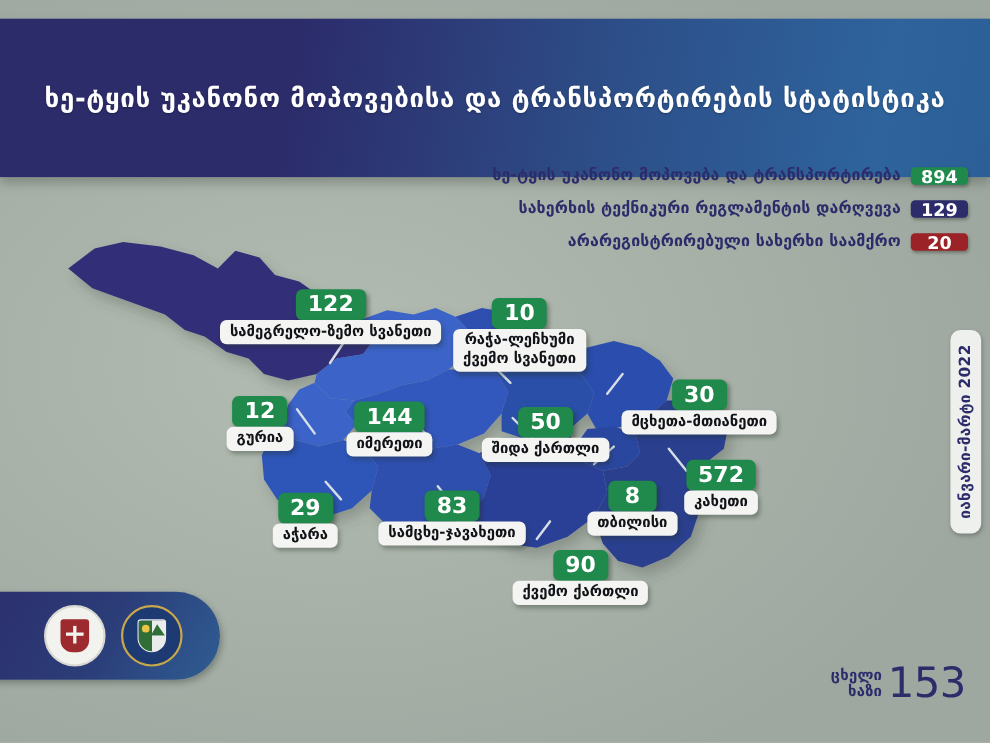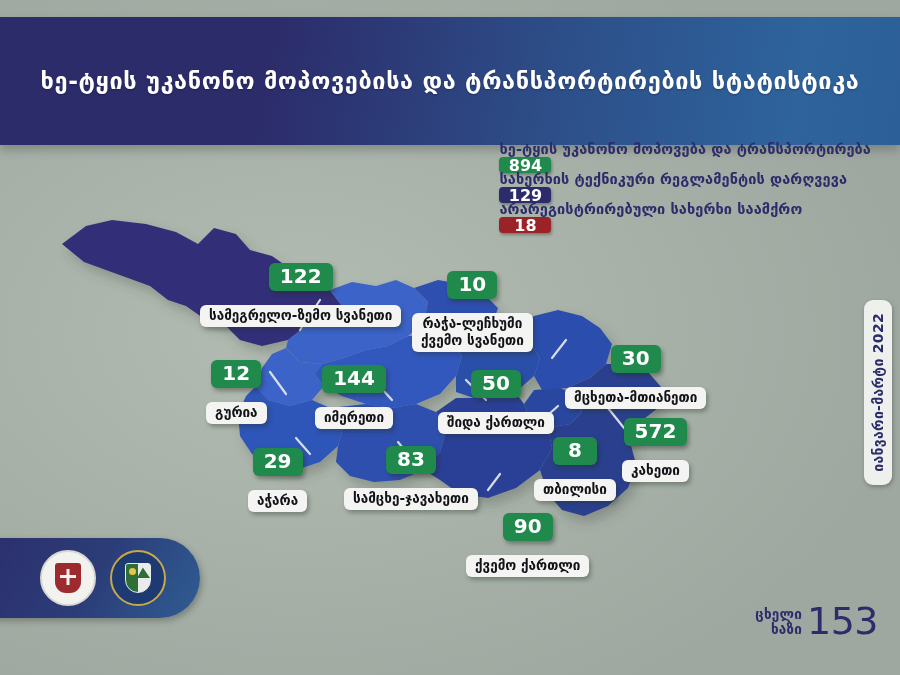--- a/index.html
+++ b/index.html
@@ -9,36 +9,36 @@
     background:#aab4ab;
     position:relative;
   }
   #stage { position:absolute; inset:0; width:900px; height:675px; overflow:hidden;
            background:
              radial-gradient(ellipse 620px 420px at 300px 330px, #b3bcb2 0%, #a7b1a8 55%, #9ea8a0 100%);
   }
 
   
   .header {
-    position:absolute; left:0; top:17px; width:900px; height:128px;
+    position:absolute; left:0; top:17px; width:900px; height:144px;
     background:linear-gradient(100deg,#2c2c6b 0%,#2c2c6b 30%,#2d4f89 62%,#2e639c 88%,#2c5f98 100%);
     display:flex; align-items:center; justify-content:center;
     box-shadow:0 5px 9px rgba(60,70,60,.35);
     z-index:5;
   }
   .header-title {
     color:#ffffff; font-size:23.5px; font-weight:bold; letter-spacing:.6px;
     white-space:nowrap; text-shadow:0 1px 2px rgba(0,0,0,.3);
   }
 
   
   .legend { position:absolute; right:20px; top:147px; z-index:6; }
   .legend-row {
-    display:flex; align-items:flex-start; justify-content:flex-end;
-    margin-bottom:4px; height:26px;flex-direction:column;
+    display:flex; align-items:center; justify-content:flex-end;
+    margin-bottom:4px; height:26px;
   }
   .legend-label {
     color:#2c2c6b; font-size:14.5px; font-weight:bold;
     margin-right:9px; white-space:nowrap; letter-spacing:.1px;
   }
   .legend-badge {
     min-width:52px; height:16px; border-radius:4px;
     color:#fff; font-size:16px; font-weight:bold;
     display:flex; align-items:center; justify-content:center;
     box-shadow:1px 2px 3px rgba(40,50,40,.4);
@@ -63,21 +63,21 @@
 
   
   .pin { position:absolute; z-index:7; display:flex; flex-direction:column; align-items:center; }
   .pin .num {
     background:#1f8a4c; color:#ffffff; font-weight:bold; font-size:20px;
     border-radius:6px; padding:2px 11px 3px; line-height:1.15;
     box-shadow:2px 3px 4px rgba(35,45,35,.42);
     min-width:44px; text-align:center;
   }
   .pin .nm {
-    margin-top:14px; background:#f4f5f2; color:#111318;
+    margin-top:0; background:#f4f5f2; color:#111318;
     font-weight:bold; font-size:13.5px; border-radius:6px;
     padding:2px 9px 3px; line-height:1.25; text-align:center;
     box-shadow:2px 3px 4px rgba(35,45,35,.35); white-space:pre-line;
   }
 
   
   .logo-plate {
     position:absolute; left:-38px; top:538px; width:238px; height:80px;
     background:linear-gradient(120deg,#2c2c6b 0%,#2b3d78 55%,#2f5d93 100%);
     border-radius:0 44px 44px 0; z-index:8;
@@ -188,21 +188,21 @@
     <div class="legend-row">
       <div class="legend-label">ხე-ტყის უკანონო მოპოვება და ტრანსპორტირება</div>
       <div class="legend-badge" style="background:#1f8a4c">894</div>
     </div>
     <div class="legend-row">
       <div class="legend-label">სახერხის ტექნიკური რეგლამენტის დარღვევა</div>
       <div class="legend-badge" style="background:#2c2c6b">129</div>
     </div>
     <div class="legend-row">
       <div class="legend-label">არარეგისტრირებული სახერხი საამქრო</div>
-      <div class="legend-badge" style="background:#9b2226">18</div>
+      <div class="legend-badge" style="background:#9b2226">20</div>
     </div>
   </div>
 
   <div class="period">
     <span>იანვარი-მარტი 2022</span>
   </div>
 
   <div class="pin" style="left:200px;top:263px">
     <div class="num">122</div>
     <div class="nm">სამეგრელო-ზემო სვანეთი</div>
@@ -237,21 +237,21 @@
     <div class="nm">სამცხე-ჯავახეთი</div>
   </div>
   <div class="pin" style="left:534px;top:437px">
     <div class="num">8</div>
     <div class="nm">თბილისი</div>
   </div>
   <div class="pin" style="left:622px;top:418px">
     <div class="num">572</div>
     <div class="nm">კახეთი</div>
   </div>
-  <div class="pin" style="left:466px;top:513px">
+  <div class="pin" style="left:466px;top:500px">
     <div class="num">90</div>
     <div class="nm">ქვემო ქართლი</div>
   </div>
 
   <div class="logo-plate">
     <div class="seal seal-1">
       <div class="crest"></div>
     </div>
     <div class="seal seal-2">
       <div class="shield"></div>

